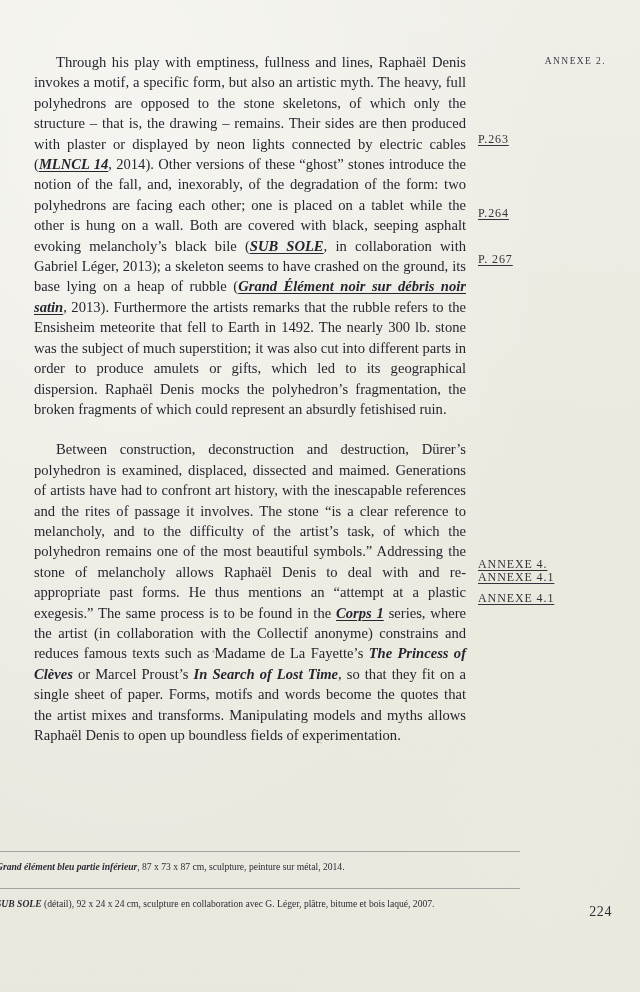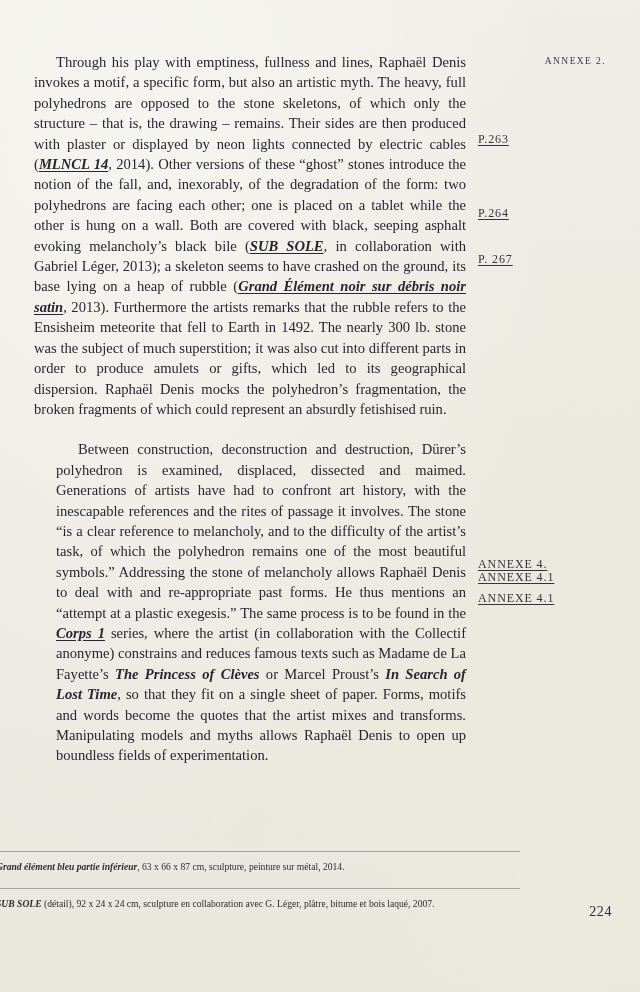--- a/index.html
+++ b/index.html
@@ -57,21 +57,20 @@
     font-size: 14.6px;
     line-height: 20.4px;
     text-align: justify;
     text-justify: inter-word;
     color: #262630;
     text-indent: 22px;
     -webkit-font-smoothing: antialiased;
   }
   p.para + p.para {
     margin-top: 20px;
-    margin-left: 22px;
   }
   .it { font-style: italic; font-weight: bold; }
   .ul { text-decoration: underline; text-underline-offset: 2px; }
   .margin-notes {
     position: absolute;
     left: 478px;
     top: 52px;
     width: 140px;
   }
   .mnote {
@@ -139,18 +138,18 @@
     <span class="mnote" style="top:518px">Annexe 4.1</span>
     <span class="mnote" style="top:539px">Annexe 4.1</span>
   </div>
 
   <div class="speck" style="left:212px; top:650px; width:3px; height:3px;"></div>
   <div class="speck" style="left:320px; top:742px; width:2px; height:2px; opacity:.5;"></div>
 
   <div class="footer-rule" style="top:851px"></div>
   <div class="footer-rule" style="top:888px"></div>
 
-  <div class="caption" style="top:861px"><span class="it">Grand élément bleu partie inférieur</span><span>, 63 x 66 x 87 cm, sculpture, peinture sur métal, 2014.</span></div>
+  <div class="caption" style="top:861px"><span class="it">Grand élément bleu partie inférieur</span><span>, 87 x 73 x 87 cm, sculpture, peinture sur métal, 2014.</span></div>
 
   <div class="caption" style="top:898px"><span class="it">SUB SOLE</span><span> (détail), 92 x 24 x 24 cm, sculpture en collaboration avec G. Léger, plâtre, bitume et bois laqué, 2007.</span></div>
 
   <div class="folio">224</div>
 </div>
 
 </body></html>

